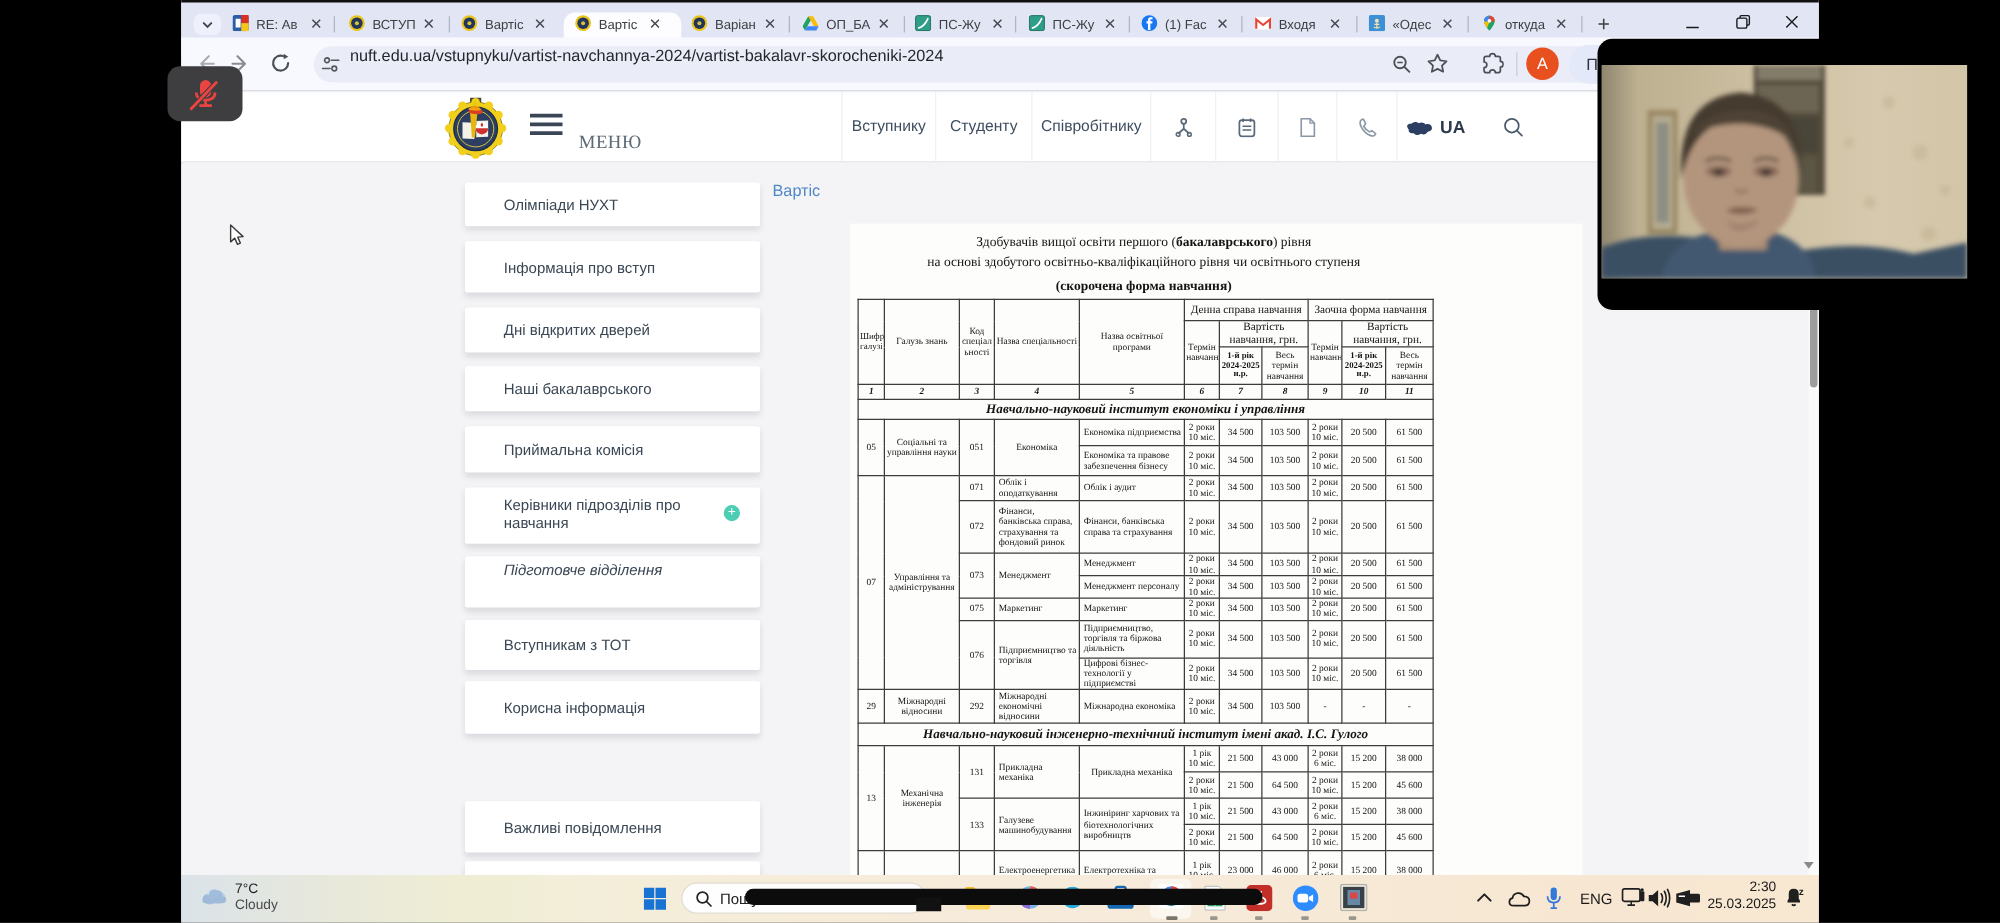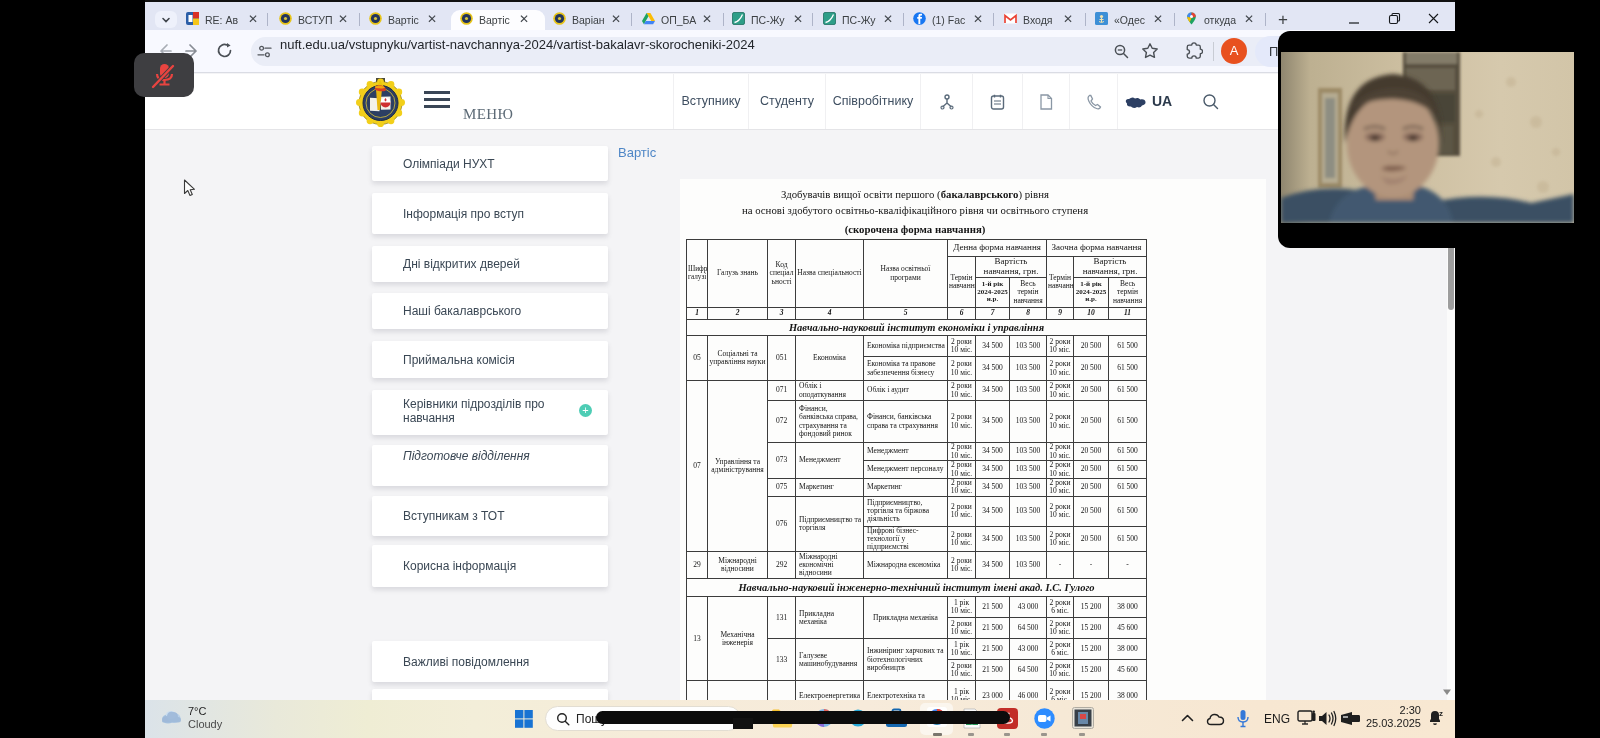--- a/index.html
+++ b/index.html
@@ -353,21 +353,21 @@
               <col style="width:35px">
               <col style="width:38px">
             </colgroup>
           <tbody>
               <tr style="height:17px;">
             <td rowspan="3" style="font-size:7.2px;">Шифр галузі</td>
                 <td rowspan="3">Галузь знань</td>
                 <td rowspan="3">Код спеціал ьності</td>
                 <td rowspan="3">Назва спеціальності</td>
                 <td rowspan="3">Назва освітньої програми</td>
-            <td colspan="3" style="font-size:9px;">Денна форма навчання</td>
+            <td colspan="3" style="font-size:9px;">Денна справа навчання</td>
                 <td colspan="3" style="font-size:9px;">Заочна форма навчання</td>
           </tr>
           <tr style="height:21px;">
             <td rowspan="2" style="font-size:7.5px;">Термін навчання</td>
                 <td colspan="2" style="font-size:9px;">Вартість навчання, грн.</td>
             <td rowspan="2" style="font-size:7.5px;">Термін навчання</td>
                 <td colspan="2" style="font-size:9px;">Вартість навчання, грн.</td>
           </tr>
           <tr style="height:30px;">
             <td style="font-size:7px;font-weight:bold;">1-й рік 2024-2025 н.р.</td>

